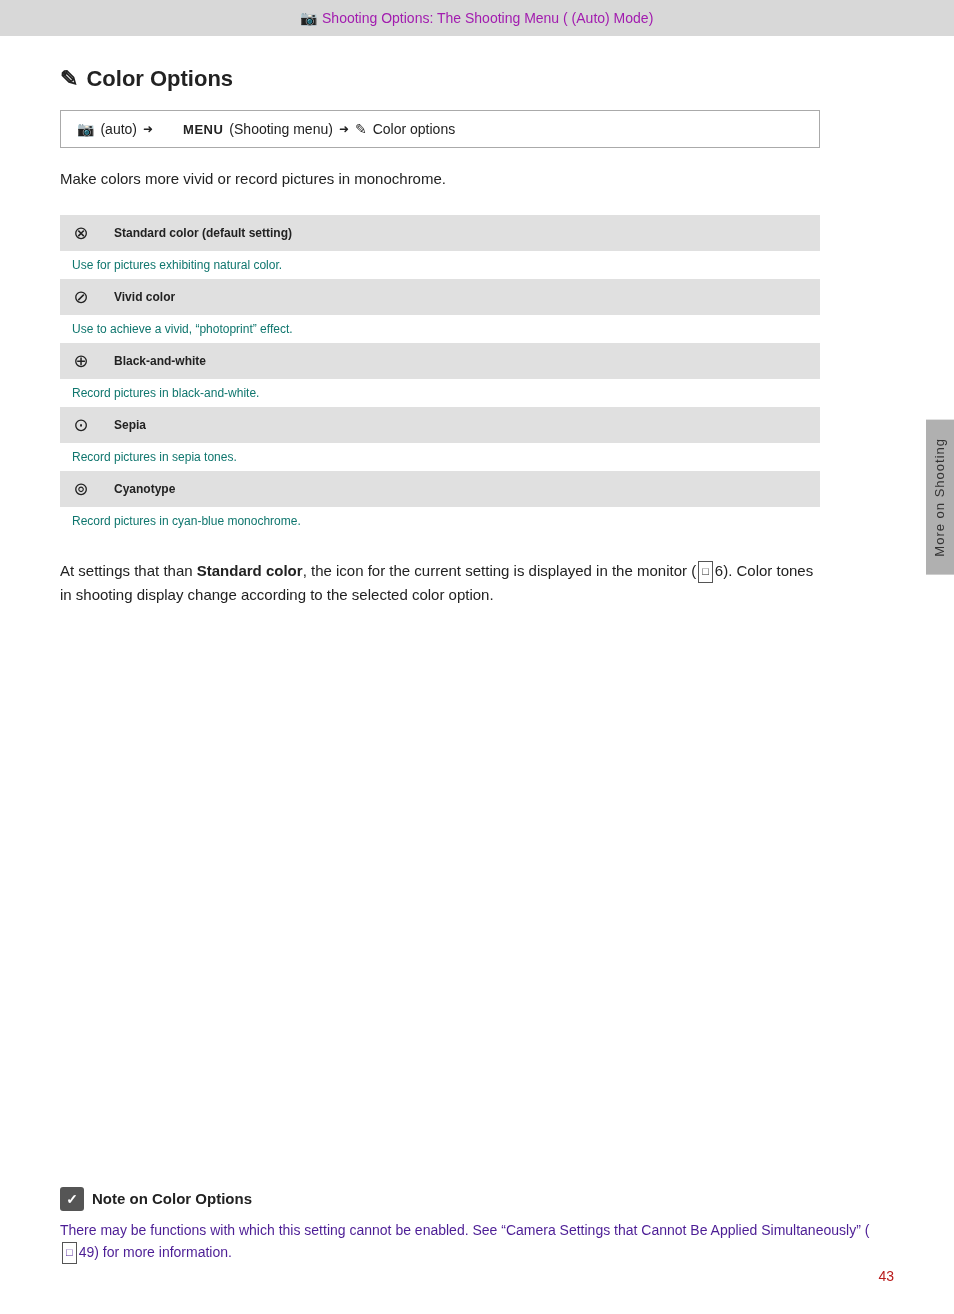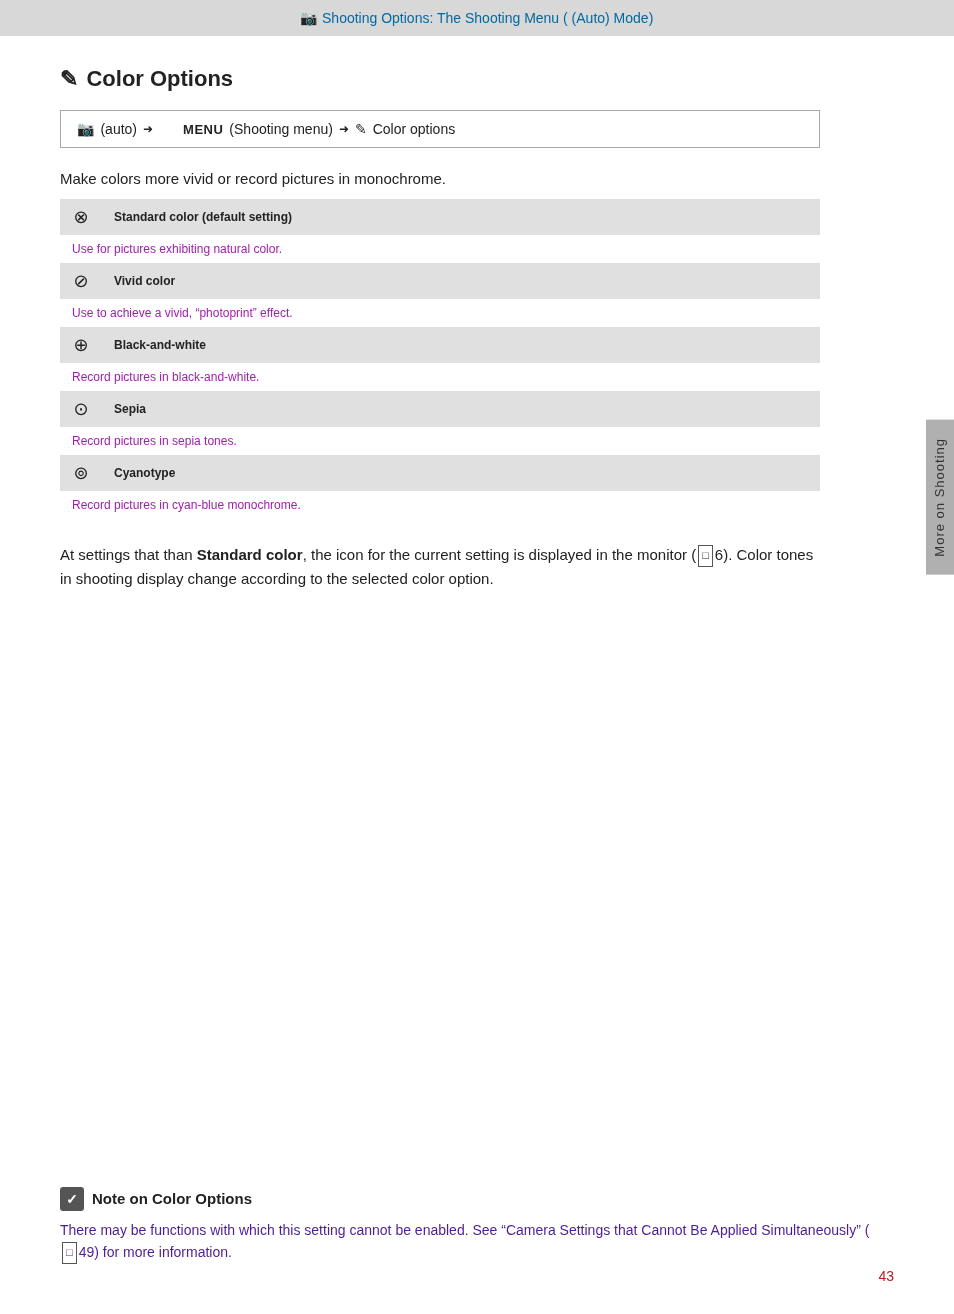--- a/index.html
+++ b/index.html
@@ -11,21 +11,21 @@
       width: 954px;
       min-height: 1314px;
       position: relative;
     }
 
     .page-header {
       background: #d8d8d8;
       text-align: center;
       padding: 10px 0;
       font-size: 14px;
-      color: #0369a1;
+      color: #a21caf;
     }
 
     .main-content {
       padding: 30px 60px 60px 60px;
       max-width: 880px;
     }
 
     .page-title {
       display: flex;
       align-items: center;
@@ -56,21 +56,21 @@
 
     .menu-label {
       font-weight: bold;
       letter-spacing: 0.5px;
       font-size: 13px;
       padding-left: 24px;
     }
 
     .intro-text {
       font-size: 15px;
-      margin-bottom: 12px;
+      margin-bottom: 28px;
       color: #222;
     }
 
     .options-table {
       width: 100%;
       border-collapse: collapse;
       margin-bottom: 24px;
     }
 
     .options-table tr.option-header {
@@ -91,21 +91,21 @@
       width: 42px;
       text-align: center;
       font-size: 16px;
     }
 
     .option-name {
       font-weight: bold;
     }
 
     .option-desc-text {
-      color: #a21caf;
+      color: #0f766e;
       padding-left: 54px;
     }
 
     .footer-text {
       font-size: 15px;
       line-height: 1.6;
       margin-bottom: 20px;
       color: #222;
     }
 

